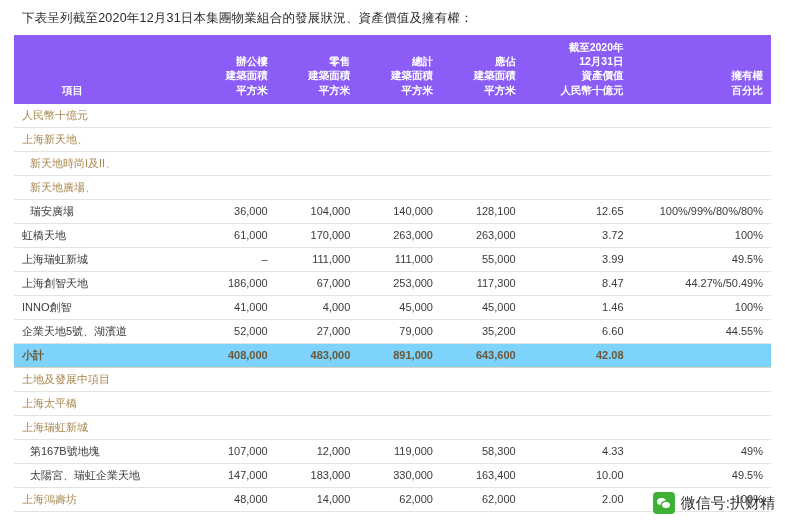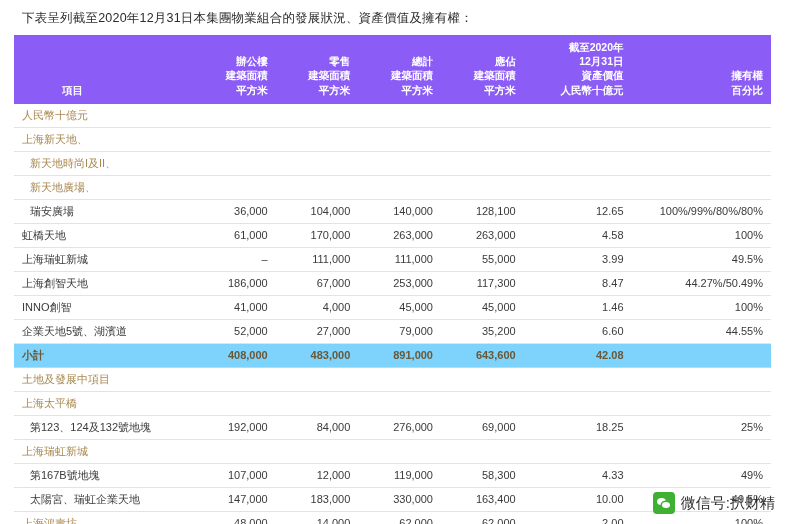--- a/index.html
+++ b/index.html
@@ -194,21 +194,21 @@
         <td>128,100</td>
         <td>12.65</td>
         <td>100%/99%/80%/80%</td>
       </tr>
       <tr class="data">
         <td class="label">虹橋天地</td>
         <td>61,000</td>
         <td>170,000</td>
         <td>263,000</td>
         <td>263,000</td>
-        <td>4.58</td>
+        <td>3.72</td>
         <td>100%</td>
       </tr>
       <tr class="data">
         <td class="label">上海瑞虹新城</td>
         <td>–</td>
         <td>111,000</td>
         <td>111,000</td>
         <td>55,000</td>
         <td>3.99</td>
         <td>49.5%</td>
@@ -259,29 +259,20 @@
         <td></td>
       </tr>
       <tr class="group">
         <td class="label">上海太平橋</td>
         <td></td>
         <td></td>
         <td></td>
         <td></td>
         <td></td>
         <td></td>
-      </tr>
-      <tr class="data">
-        <td class="label indent1">第123、124及132號地塊</td>
-        <td>192,000</td>
-        <td>84,000</td>
-        <td>276,000</td>
-        <td>69,000</td>
-        <td>18.25</td>
-        <td>25%</td>
       </tr>
       <tr class="group">
         <td class="label">上海瑞虹新城</td>
         <td></td>
         <td></td>
         <td></td>
         <td></td>
         <td></td>
         <td></td>
       </tr>

